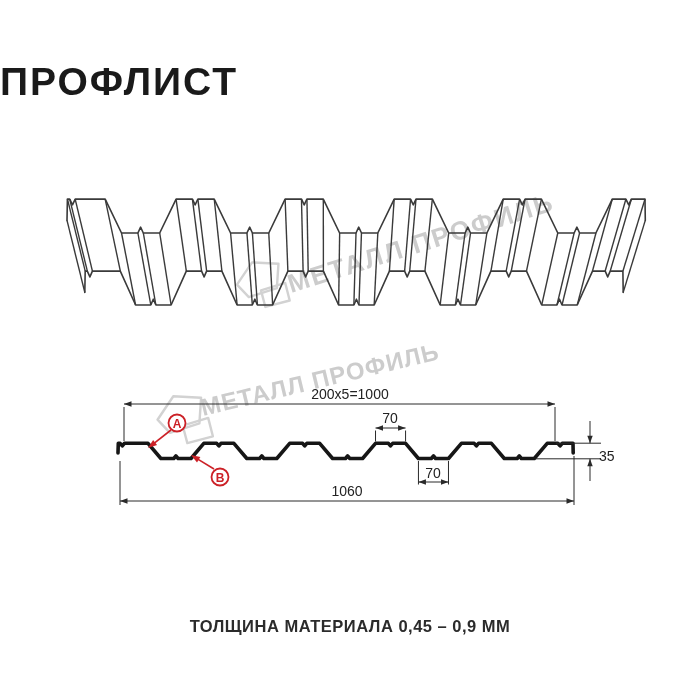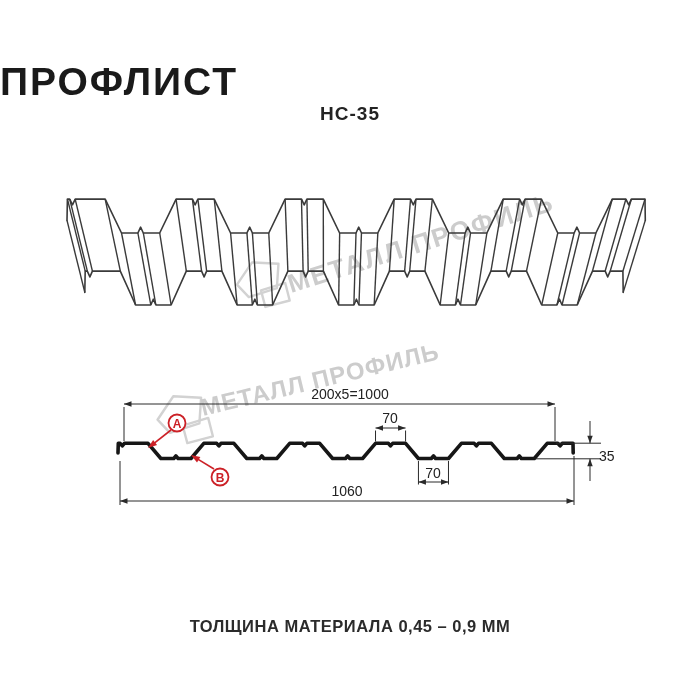--- a/index.html
+++ b/index.html
@@ -15,21 +15,20 @@
   text.dim{font-family:"Liberation Sans",sans-serif;font-size:14px;fill:#222;}
   text.wm{font-family:"Liberation Sans",sans-serif;font-weight:bold;fill:#cccccc;}
   text.callout{font-family:"Liberation Sans",sans-serif;font-size:12px;font-weight:bold;fill:#cc2127;}
 </style>
 </head>
 <body>
 
 <div class="page">
 
   <div class="title">ПРОФЛИСТ</div>
-  <div class="subtitle">НС-35</div>
 
   <svg width="700" height="700" viewBox="0 0 700 700">
 
     <g id="g3dFill">
         <path d="M67.0,220.4 L67.4,199.1 L69.7,199.1 L72.5,204.9 L75.2,199.1 L105.2,199.1 L121.5,233.0 L137.9,233.0 L140.6,227.2 L143.3,233.0 L159.7,233.0 L176.1,199.1 L192.4,199.1 L195.1,204.9 L197.9,199.1 L214.2,199.1 L230.6,233.0 L246.9,233.0 L249.7,227.2 L252.4,233.0 L268.8,233.0 L285.1,199.1 L301.5,199.1 L304.2,204.9 L306.9,199.1 L323.3,199.1 L339.6,233.0 L356.0,233.0 L358.7,227.2 L361.5,233.0 L377.8,233.0 L394.2,199.1 L410.5,199.1 L413.3,204.9 L416.0,199.1 L432.4,199.1 L448.7,233.0 L465.1,233.0 L467.8,227.2 L470.5,233.0 L486.9,233.0 L503.2,199.1 L519.6,199.1 L522.3,204.9 L525.1,199.1 L541.4,199.1 L557.8,233.0 L574.1,233.0 L576.9,227.2 L579.6,233.0 L595.9,233.0 L612.3,199.1 L625.9,199.1 L628.7,204.9 L631.4,199.1 L645.0,199.1 L645.3,220.4 L623.2,292.4 L622.9,271.1 L610.2,271.1 L607.7,276.9 L605.2,271.1 L592.5,271.1 L577.2,305.0 L562.0,305.0 L559.5,299.2 L556.9,305.0 L541.7,305.0 L526.5,271.1 L511.2,271.1 L508.7,276.9 L506.2,271.1 L490.9,271.1 L475.7,305.0 L460.5,305.0 L457.9,299.2 L455.4,305.0 L440.2,305.0 L424.9,271.1 L409.7,271.1 L407.2,276.9 L404.6,271.1 L389.4,271.1 L374.2,305.0 L358.9,305.0 L356.4,299.2 L353.9,305.0 L338.6,305.0 L323.4,271.1 L308.2,271.1 L305.6,276.9 L303.1,271.1 L287.9,271.1 L272.6,305.0 L257.4,305.0 L254.9,299.2 L252.3,305.0 L237.1,305.0 L221.9,271.1 L206.6,271.1 L204.1,276.9 L201.6,271.1 L186.3,271.1 L171.1,305.0 L155.9,305.0 L153.3,299.2 L150.8,305.0 L135.6,305.0 L120.3,271.1 L92.4,271.1 L89.9,276.9 L87.3,271.1 L85.2,271.1 L84.8,292.4 Z" fill="#ffffff" stroke="none"></path>
       </g>
 
     <g>
       <g transform="translate(226,264) rotate(-8)" fill="none" stroke="#d2d2d2" stroke-width="2.4" stroke-linejoin="round">
         <path d="M8,22 L26,2 L52,7 L47,31 L18,36 Z"></path>

